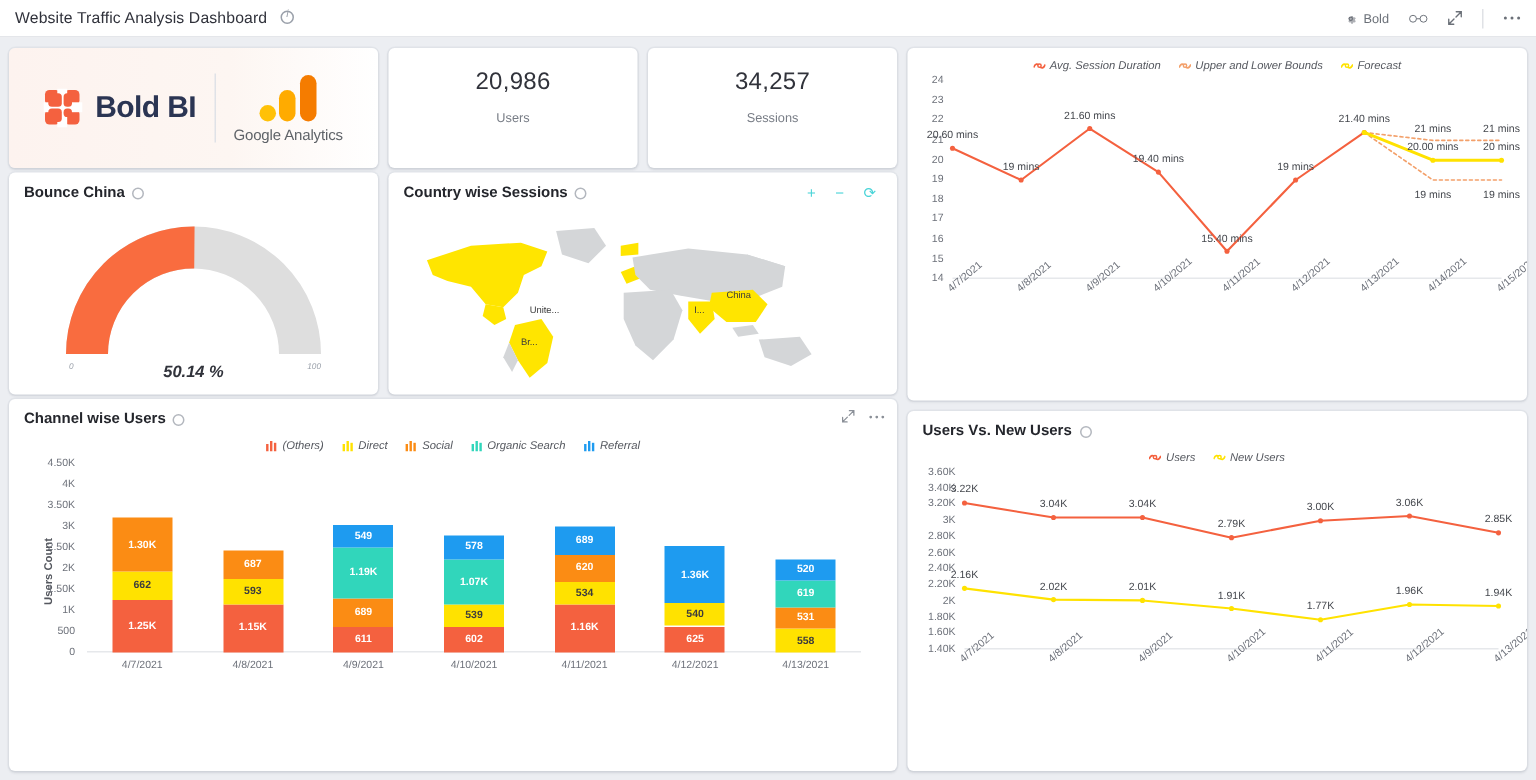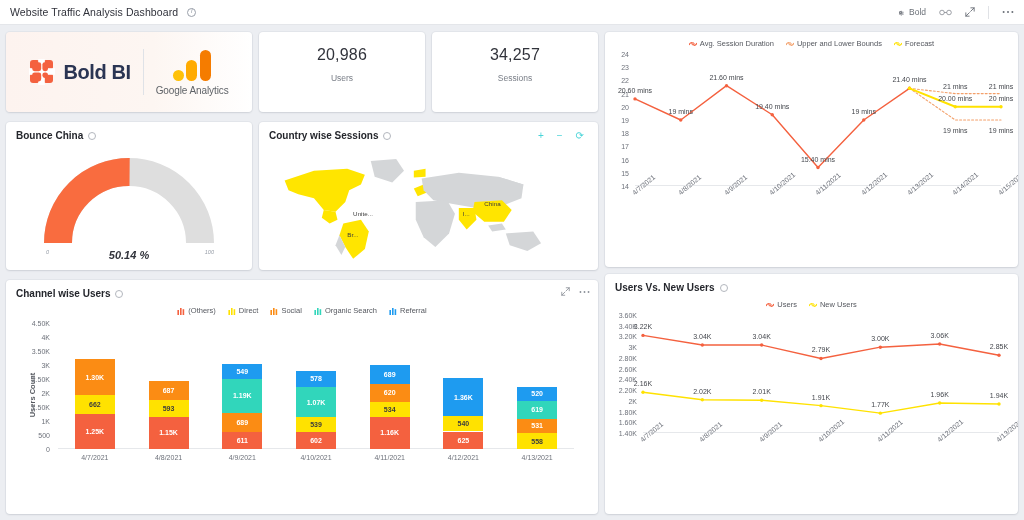--- a/index.html
+++ b/index.html
@@ -37,21 +37,21 @@
     content: "i"; position: absolute; left: 0; right: 0; top: -2px;
     font-size: 7px; color: #9aa0aa; text-align: center; font-style: italic;
   }
   .topbar-right { margin-left: auto; display: flex; align-items: center; gap: 13px; }
   .tb-item { display: flex; align-items: center; gap: 4px; font-size: 8.5px; color: #6b7078; }
   .tb-sep { width: 1px; height: 13px; background: #e0e2e6; }
   svg { display: block; }
 
   
   .grid { flex: 1; display: flex; gap: 7px; padding-top: 7px; }
-  .col-left  { width: 592px; display: flex; flex-direction: column; gap: 10px; border-radius: 16px; }
+  .col-left  { width: 592px; display: flex; flex-direction: column; gap: 3px; border-radius: 16px; }
   .col-right { flex: 1; display: flex; flex-direction: column; gap: 7px; }
 
   .card {
     background: #fff; border-radius: 4px;
     box-shadow: 0 1px 2px rgba(24,32,48,.10), 0 0 0 1px rgba(220,224,230,.55);
     position: relative; overflow: hidden;
   }
   .card-title {
     font-size: 10px; font-weight: bold; color: #24262c;
     padding: 8px 10px 0 10px; display: flex; align-items: center;
@@ -95,21 +95,21 @@
   .g-min, .g-max { position: absolute; bottom: -6px; font-size: 5.5px; color: #9aa0aa; }
   .g-min { left: 2px; } .g-max { right: 0px; }
 
   .map-area { position: absolute; inset: 26px 8px 6px 8px; }
   .map-ctrls { position: absolute; right: 14px; top: 8px; display: flex; gap: 13px;
                color: #49d4d8; font-size: 10px; align-items: center; }
 
   
   .channel-card { flex: 1; }
   .legend { display: flex; justify-content: center; gap: 12px; padding-top: 7px; }
-  .legend-item { display: flex; align-items: center; gap: 3px; font-size: 7.5px; color: #55585f; }
+  .legend-item { display: flex; align-items: center; gap: 3px; font-size: 7.5px; color: #55585f; font-style: italic; }
 
   .plot { position: relative; }
 
   .ylab-vert {
     position: absolute; left: 4px; top: 50%;
     transform: translateY(-50%) rotate(-90deg);
     font-size: 7.5px; color: #55585f; font-weight: bold; white-space: nowrap;
   }
   .ytick { position: absolute; right: 0; font-size: 7px; color: #6d717a; transform: translateY(-50%); text-align: right; }
   .xtick { position: absolute; font-size: 7px; color: #6d717a; white-space: nowrap; }

